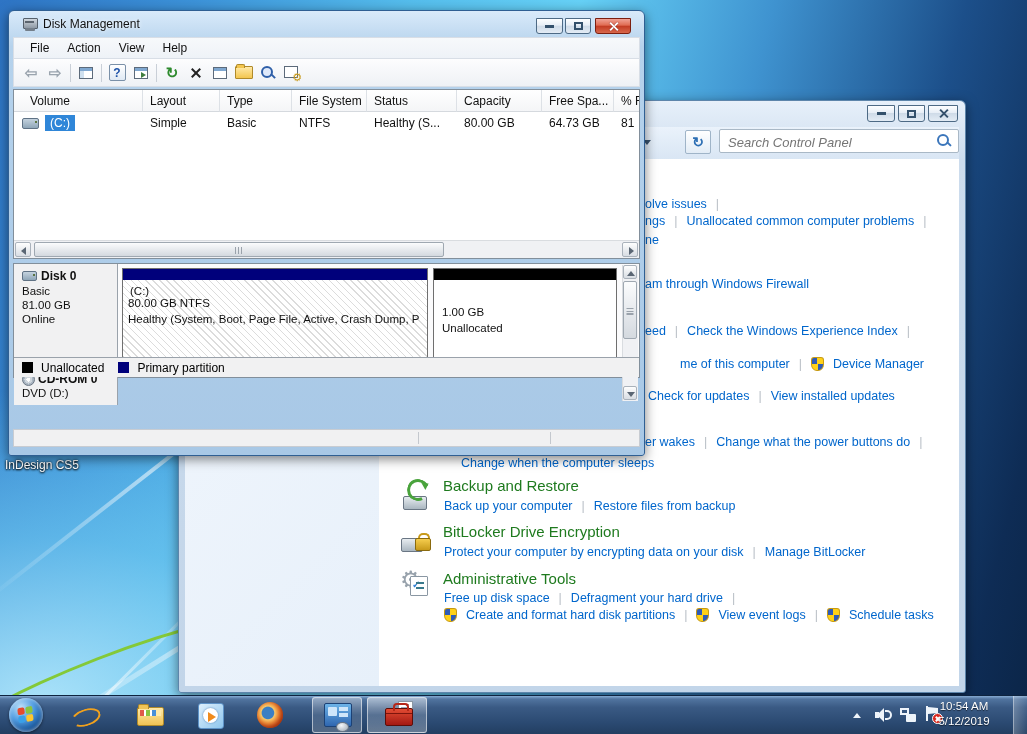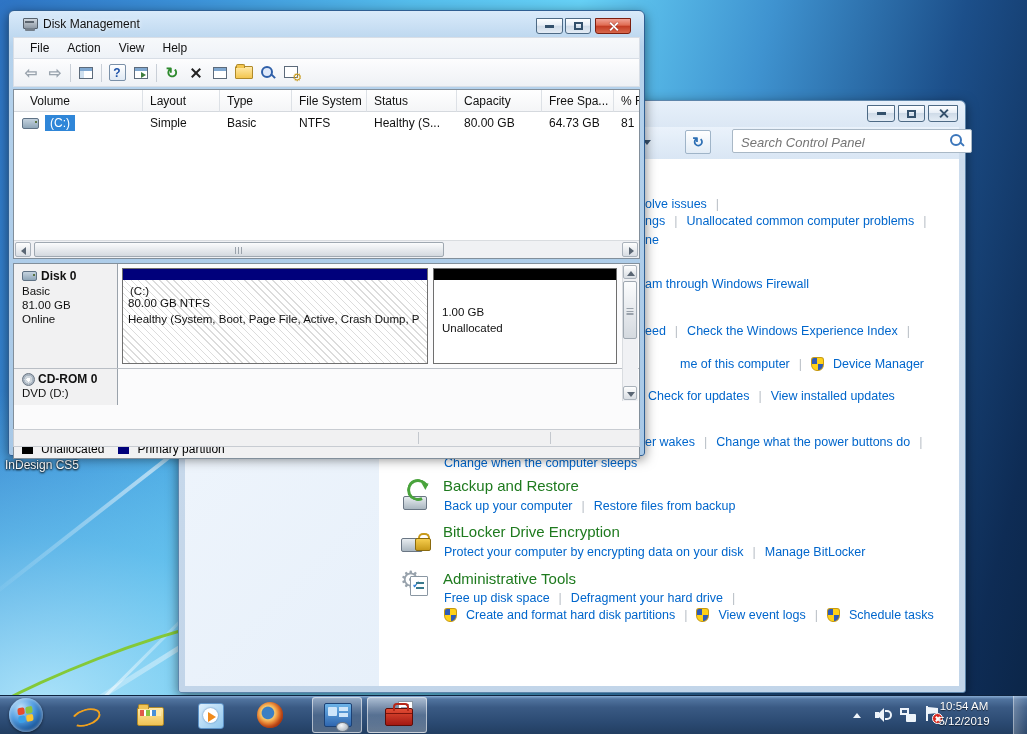--- a/index.html
+++ b/index.html
@@ -60,41 +60,41 @@
   .vhead{position:absolute;top:0;height:22px;background:linear-gradient(180deg,#ffffff,#f4f5f7);border-right:1px solid #dde1e6;border-bottom:1px solid #d5d9de;box-sizing:border-box;font-size:12px;color:#111;display:flex;align-items:center;padding-left:7px;overflow:hidden;white-space:nowrap;}
   .vcell{position:absolute;top:24px;height:18px;font-size:12px;color:#111;display:flex;align-items:center;padding-left:7px;overflow:hidden;white-space:nowrap;}
   .drive-ico{width:15px;height:9px;border:1px solid #5f7285;border-radius:2px;background:linear-gradient(180deg,#c4d2de,#8fa6b8);position:relative;}
   .drive-ico::after{content:"";position:absolute;right:1px;top:2px;width:2px;height:2px;background:#3f5a12;border-radius:50%;}
   .hscroll{position:absolute;left:0;right:0;bottom:0;height:17px;background:#f0f1f4;border-top:1px solid #d9dce0;}
   .sb-btn{position:absolute;top:1px;width:16px;height:15px;background:linear-gradient(180deg,#fefefe,#d8dde3);border:1px solid #aab2bb;border-radius:2px;box-sizing:border-box;}
   .tri{position:absolute;width:0;height:0;}
   .sb-thumb{position:absolute;top:1px;height:15px;background:linear-gradient(180deg,#fbfcfd,#d4d9df);border:1px solid #9fa8b1;border-radius:2px;box-sizing:border-box;}
   .grip{position:absolute;left:50%;top:4px;width:8px;height:7px;margin-left:-4px;background:repeating-linear-gradient(90deg,#9aa2ab 0 1px,transparent 1px 3px);}
   
-  .botpane{position:absolute;left:4px;top:252px;width:627px;height:196px;background:#fbfbfc;border:1px solid #828f9b;box-sizing:border-box;}
+  .botpane{position:absolute;left:4px;top:252px;width:627px;height:115px;background:#fbfbfc;border:1px solid #828f9b;box-sizing:border-box;}
   .disk-label{position:absolute;left:0;width:104px;background:#f1f1f2;border-right:1px solid #9aa2ab;box-sizing:border-box;font-size:11.5px;color:#111;padding:5px 0 0 8px;}
   .disk-label .bold{font-weight:bold;font-size:12px;}
   .graph-strip{position:absolute;height:11px;left:0;right:0;top:0;}
   .part-box{position:absolute;border:1px solid #6f6f6f;box-sizing:border-box;}
   .part-body{position:absolute;left:0;right:0;top:11px;bottom:0;font-size:11.5px;color:#111;overflow:hidden;white-space:nowrap;}
   .hatch{background:repeating-linear-gradient(45deg,#ffffff 0 4px,#dcdcdc 4px 5px);}
   .cd-ico{width:13px;height:13px;border-radius:50%;background:radial-gradient(circle,#fff 0 2px,#cfd6dd 2px 4px,#aab6c2 4px 6px,#8fa0af 6px);border:1px solid #6a7684;box-sizing:border-box;}
   .legendbar{position:absolute;left:0;right:0;bottom:0;height:19px;background:#f1f1f2;border-top:1px solid #9aa2ab;display:flex;align-items:center;gap:8px;padding-left:8px;font-size:12px;}
   .sq{width:11px;height:11px;display:inline-block;}
   .statusbar{position:absolute;left:4px;top:418px;width:627px;height:18px;background:#f1f1f2;border:1px solid #c8ccd2;box-sizing:border-box;}
   .statusbar .cellsep{position:absolute;top:2px;bottom:2px;width:1px;background:#c4c8ce;}
   .vscroll{position:absolute;right:1px;top:1px;width:15px;height:136px;background:#f0f1f4;border-left:1px solid #d9dce0;}
   
   #cp{left:178px;top:100px;width:786px;height:591px;background:linear-gradient(180deg,#e7f0fa,#ccdced 10%,#c2d5e9);border:1px solid #5d85ab;z-index:10;}
   #cp .cp-toolbar{position:absolute;left:6px;top:26px;right:6px;height:32px;background:linear-gradient(180deg,#eaf2fb,#d9e6f4);border-bottom:1px solid #b9c9da;}
   .ddbtn{position:absolute;width:20px;height:22px;display:flex;align-items:center;justify-content:center;}
   .tri-down{border-left:4px solid transparent;border-right:4px solid transparent;border-top:5px solid #39536e;width:0;height:0;}
   .refreshbtn{position:absolute;width:24px;height:22px;border:1px solid #9fb4c8;border-radius:2px;background:linear-gradient(180deg,#fff,#e2ecf6);display:flex;align-items:center;justify-content:center;color:#2d6fb4;font-size:14px;font-weight:bold;}
   .refreshbtn::before{content:"\21BB";}
-  .searchbox{position:absolute;height:24px;background:#fff;border:1px solid #a9b8c6;border-radius:2px;box-sizing:border-box;margin-left:13px;}
+  .searchbox{position:absolute;height:24px;background:#fff;border:1px solid #a9b8c6;border-radius:2px;box-sizing:border-box;}
   .searchbox input{position:absolute;left:6px;top:2px;width:190px;height:18px;border:0;outline:none;font-style:italic;font-size:13px;color:#8b98a5;background:transparent;font-family:"Liberation Sans",sans-serif;}
   .cp-mag{position:absolute;right:7px;top:4px;width:14px;height:14px;}
   .cp-mag::before{content:"";position:absolute;left:0;top:0;width:8px;height:8px;border:2px solid #3b76bb;border-radius:50%;}
   .cp-mag::after{content:"";position:absolute;left:9px;top:9px;width:6px;height:2px;background:#3b76bb;transform:rotate(45deg);border-radius:1px;}
   .navpane{position:absolute;left:6px;top:58px;width:194px;height:527px;background:linear-gradient(135deg,#f2f7fd,#e7f0fa);}
   .cp-content{position:absolute;left:200px;top:58px;width:580px;height:527px;background:#fff;overflow:hidden;}
   .cp-row{position:absolute;display:flex;align-items:center;gap:9px;font-size:12.5px;white-space:nowrap;}
   .cp-link{color:#0066cc;}
   .cp-sep{color:#b9bfc6;}
   .cp-h{position:absolute;font-size:15px;color:#1e7a1e;white-space:nowrap;}
@@ -229,21 +229,21 @@
           <span class="cp-link">Check for updates</span>
           <span class="cp-sep">|</span>
           <span class="cp-link">View installed updates</span>
         </div>
       <div class="cp-row" style="left:266px;top:276px;">
           <span class="cp-link">er wakes</span>
           <span class="cp-sep">|</span>
           <span class="cp-link">Change what the power buttons do</span>
           <span class="cp-sep">|</span>
         </div>
-      <div class="cp-row" style="left:65px;top:297px;">
+      <div class="cp-row" style="left:82px;top:297px;">
           <span class="cp-link">Change when the computer sleeps</span>
         </div>
 
       <div class="cp-ico" style="left:22px;top:320px;">
         <div class="bi-drive"></div>
           <div class="bi-ring"></div>
           <div class="bi-head"></div>
       </div>
       <div class="cp-h" style="left:64px;top:318px;">Backup and Restore</div>
       <div class="cp-row" style="left:65px;top:340px;">

